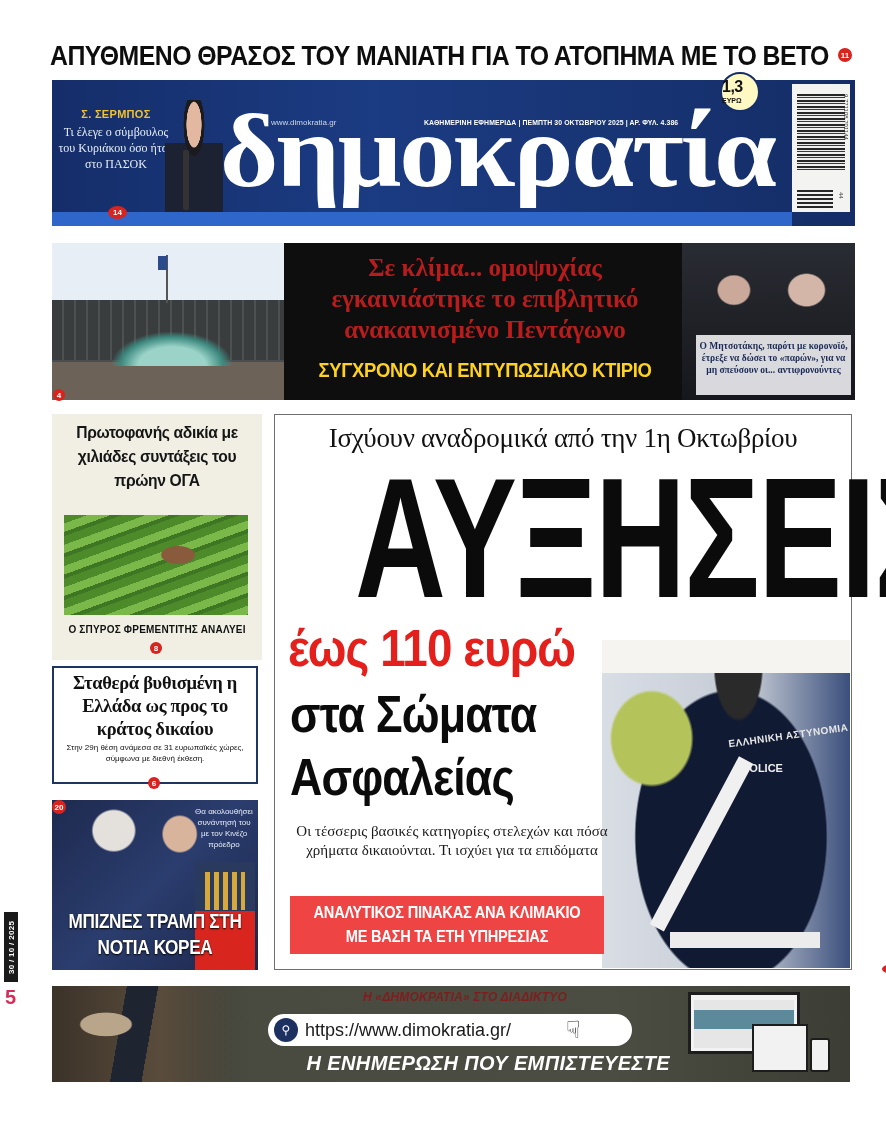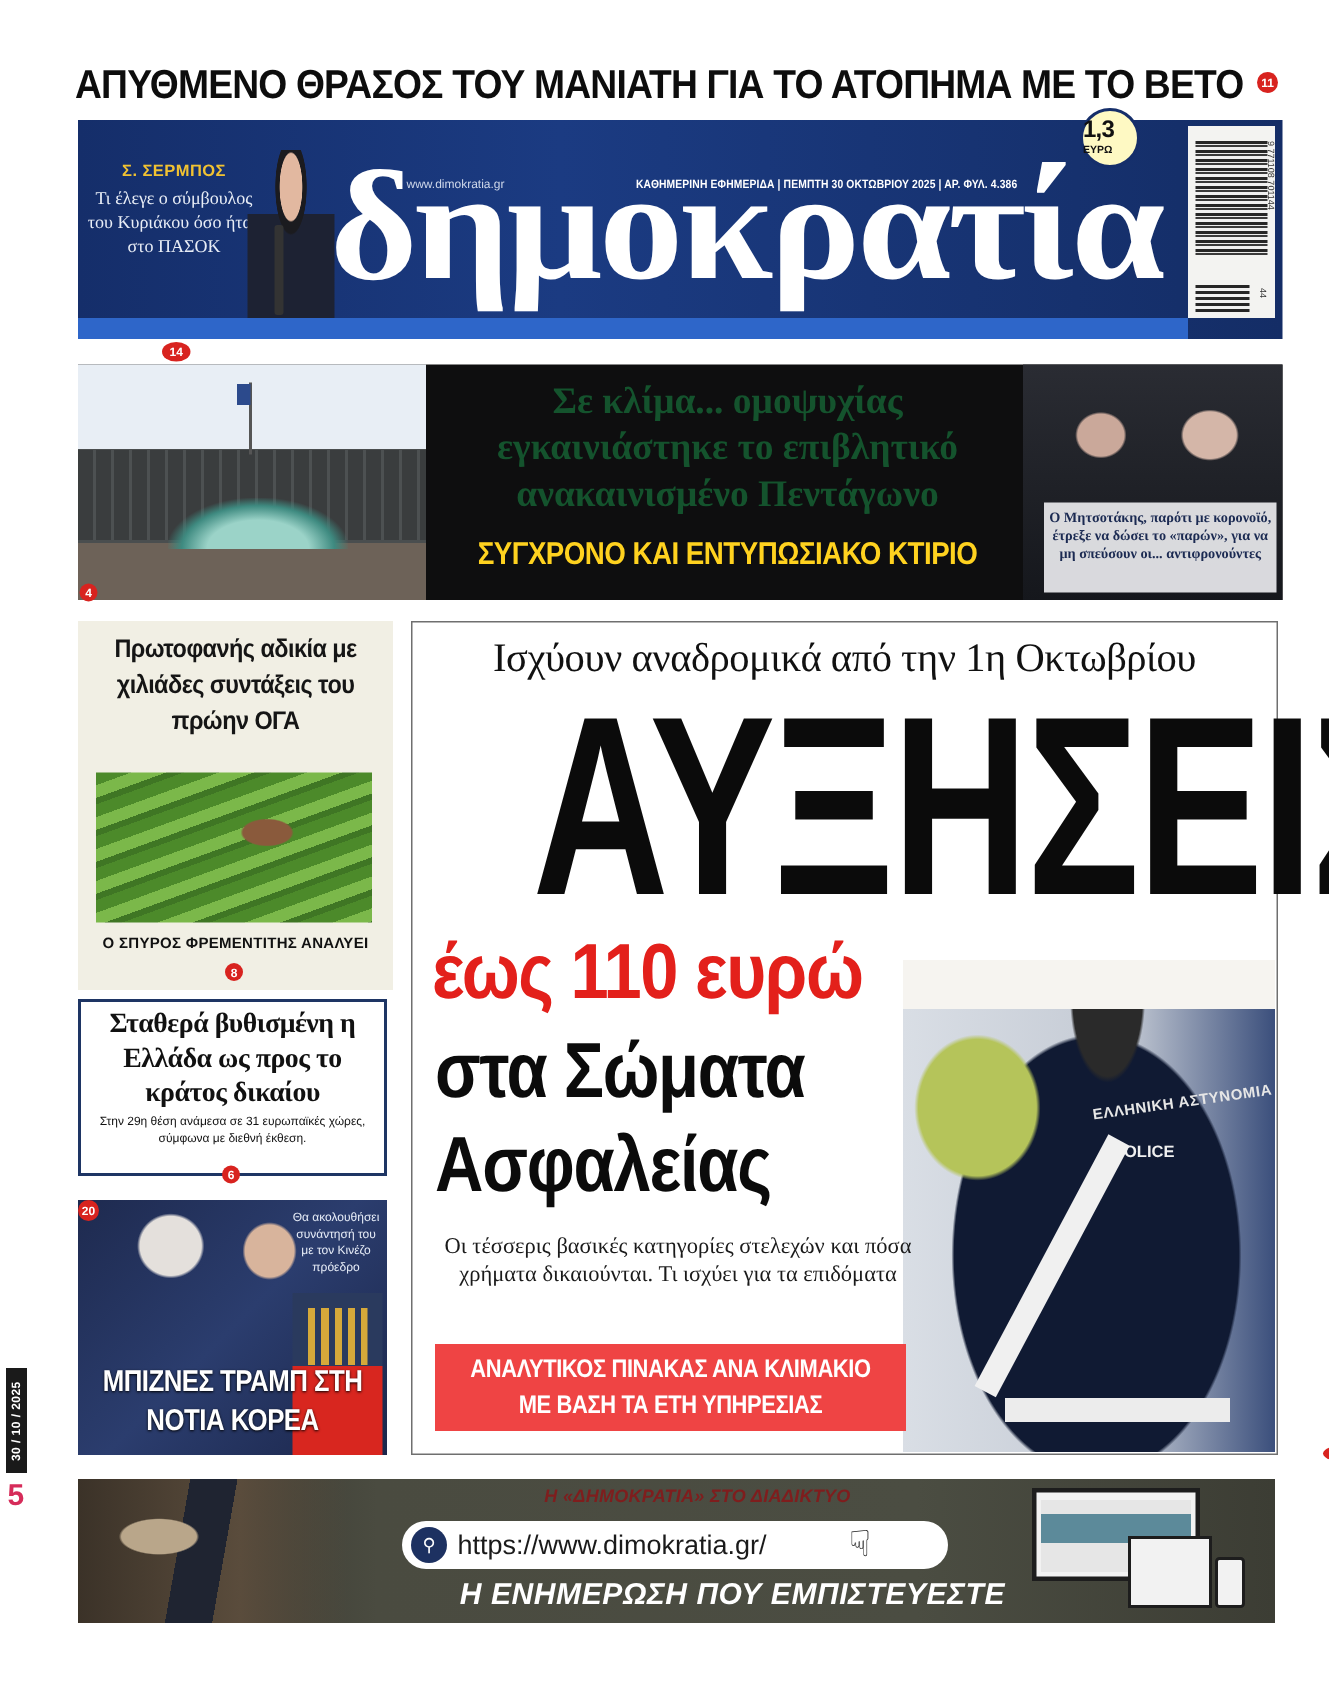--- a/index.html
+++ b/index.html
@@ -29,21 +29,21 @@
     background: linear-gradient(90deg, #152e6a 0%, #1b3b82 40%, #142d66 100%);
   }
   .masthead-stripe { left: 52px; top: 212px; width: 740px; height: 14px; background: #2e66c9; }
   .mh-sidebar {
     left: 56px; top: 84px; width: 120px; height: 130px; text-align: center;
   }
   .mh-sidebar-name { color: #f1c232; font-weight: 700; font-size: 11px; letter-spacing: 0.3px; margin-top: 24px; }
   .mh-sidebar-text {
     color: #e8edf6; font-family: "Liberation Serif", serif; font-size: 12px; line-height: 16px; margin-top: 4px;
   }
-  .mh-sidebar-badge { left: 108px; top: 206px; width: 19px; height: 13px; margin-top: 22px; }
+  .mh-sidebar-badge { left: 108px; top: 206px; width: 19px; height: 13px; }
   .mh-portrait {
     left: 165px; top: 100px; width: 58px; height: 112px;
     background: radial-gradient(ellipse at 50% 22%, #e2b8a0 0 18%, #1b1b1f 19% 25%, transparent 26%),
                 linear-gradient(180deg, transparent 0 38%, #1d2233 38% 100%);
   }
   .mh-portrait-mic { left: 183px; top: 150px; width: 6px; height: 60px; background: #333; border-radius: 2px; }
   .mh-url { left: 271px; top: 118px; color: #cfd8ea; font-size: 8px; }
   .mh-info { left: 424px; top: 118px; color: #ffffff; font-size: 8px; font-weight: 700; letter-spacing: 0.1px; white-space: nowrap; transform: scaleX(0.86); transform-origin: left center; }
   .mh-logo {
     left: 220px; top: 96px; width: 560px; height: 120px;
@@ -85,21 +85,21 @@
   }
   .pentagon-fountain {
     left: 112px; top: 332px; width: 120px; height: 34px;
     background: radial-gradient(ellipse at 50% 100%, #9bd3c8 0 40%, #3e8a80 60%, transparent 72%);
   }
   .pentagon-flag { left: 166px; top: 255px; width: 2px; height: 48px; background: #555; }
   .pentagon-flag-cloth { left: 158px; top: 256px; width: 9px; height: 14px; background: #2c4a8c; }
   .pentagon-badge { left: 53px; top: 389px; width: 12px; height: 12px; }
   .pentagon-headline {
     left: 290px; top: 252px; width: 390px; text-align: center;
-    color: #14532d; font-family: "Liberation Serif", serif; font-weight: 700;
+    color: #b91c1c; font-family: "Liberation Serif", serif; font-weight: 700;
     font-size: 25px; line-height: 31px;
   }
   .pentagon-sub {
     left: 290px; top: 358px; width: 390px; text-align: center;
     color: #ffd21f; font-weight: 700; font-size: 21px; letter-spacing: -0.4px;
     transform: scaleX(0.88); transform-origin: center;
   }
   .pentagon-people {
     left: 682px; top: 243px; width: 173px; height: 157px;
     background:

